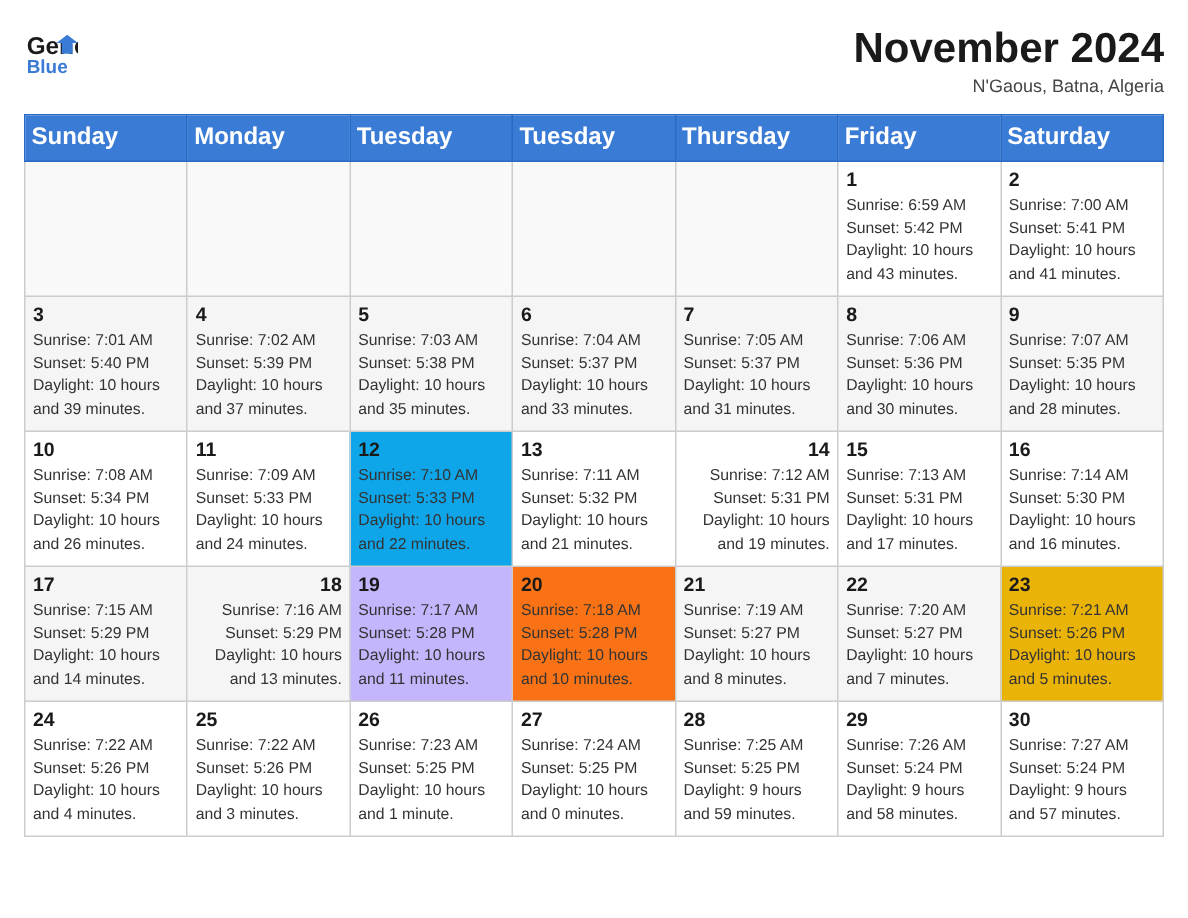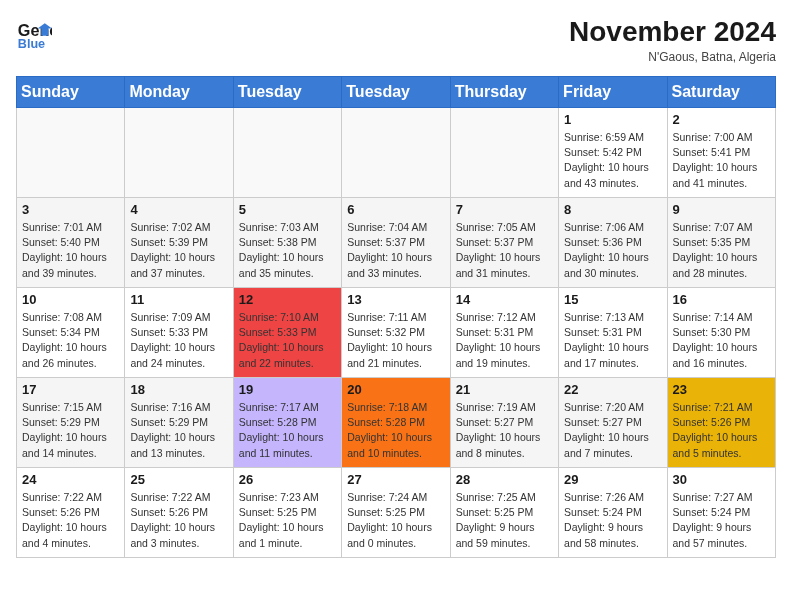--- a/index.html
+++ b/index.html
@@ -159,47 +159,47 @@
       </tr>
       <tr>
         <td style="background: rgb(255, 255, 255);">
           <span class="day-number">10</span>
           <div class="day-info">Sunrise: 7:08 AM<br>Sunset: 5:34 PM<br>Daylight: 10 hours and 26 minutes.</div>
         </td>
         <td style="background: rgb(255, 255, 255);">
           <span class="day-number">11</span>
           <div class="day-info">Sunrise: 7:09 AM<br>Sunset: 5:33 PM<br>Daylight: 10 hours and 24 minutes.</div>
         </td>
-        <td style="background: #ef4444;">
+        <td style="background: #0ea5e9;">
           <span class="day-number">12</span>
           <div class="day-info">Sunrise: 7:10 AM<br>Sunset: 5:33 PM<br>Daylight: 10 hours and 22 minutes.</div>
         </td>
         <td style="background: rgb(255, 255, 255);">
           <span class="day-number">13</span>
           <div class="day-info">Sunrise: 7:11 AM<br>Sunset: 5:32 PM<br>Daylight: 10 hours and 21 minutes.</div>
         </td>
-        <td style="background: rgb(255, 255, 255);">
+        <td style="background: rgb(255, 255, 255); text-align: right;">
           <span class="day-number">14</span>
           <div class="day-info">Sunrise: 7:12 AM<br>Sunset: 5:31 PM<br>Daylight: 10 hours and 19 minutes.</div>
         </td>
         <td style="background: rgb(255, 255, 255);">
           <span class="day-number">15</span>
           <div class="day-info">Sunrise: 7:13 AM<br>Sunset: 5:31 PM<br>Daylight: 10 hours and 17 minutes.</div>
         </td>
         <td style="background: rgb(255, 255, 255);">
           <span class="day-number">16</span>
           <div class="day-info">Sunrise: 7:14 AM<br>Sunset: 5:30 PM<br>Daylight: 10 hours and 16 minutes.</div>
         </td>
       </tr>
       <tr>
         <td style="background: rgb(245, 245, 245);">
           <span class="day-number">17</span>
           <div class="day-info">Sunrise: 7:15 AM<br>Sunset: 5:29 PM<br>Daylight: 10 hours and 14 minutes.</div>
         </td>
-        <td style="background: rgb(245, 245, 245);">
+        <td style="background: rgb(245, 245, 245); text-align: right;">
           <span class="day-number">18</span>
           <div class="day-info">Sunrise: 7:16 AM<br>Sunset: 5:29 PM<br>Daylight: 10 hours and 13 minutes.</div>
         </td>
         <td style="background: #c4b5fd;">
           <span class="day-number">19</span>
           <div class="day-info">Sunrise: 7:17 AM<br>Sunset: 5:28 PM<br>Daylight: 10 hours and 11 minutes.</div>
         </td>
         <td style="background: #f97316;">
           <span class="day-number">20</span>
           <div class="day-info">Sunrise: 7:18 AM<br>Sunset: 5:28 PM<br>Daylight: 10 hours and 10 minutes.</div>

